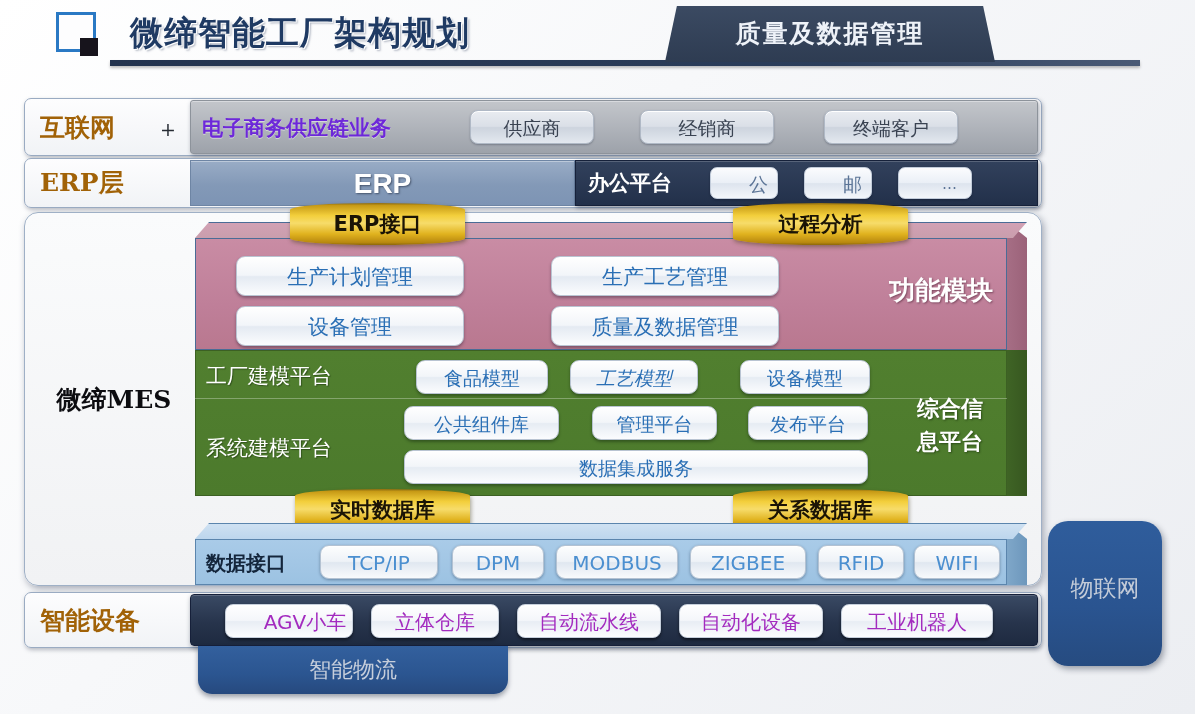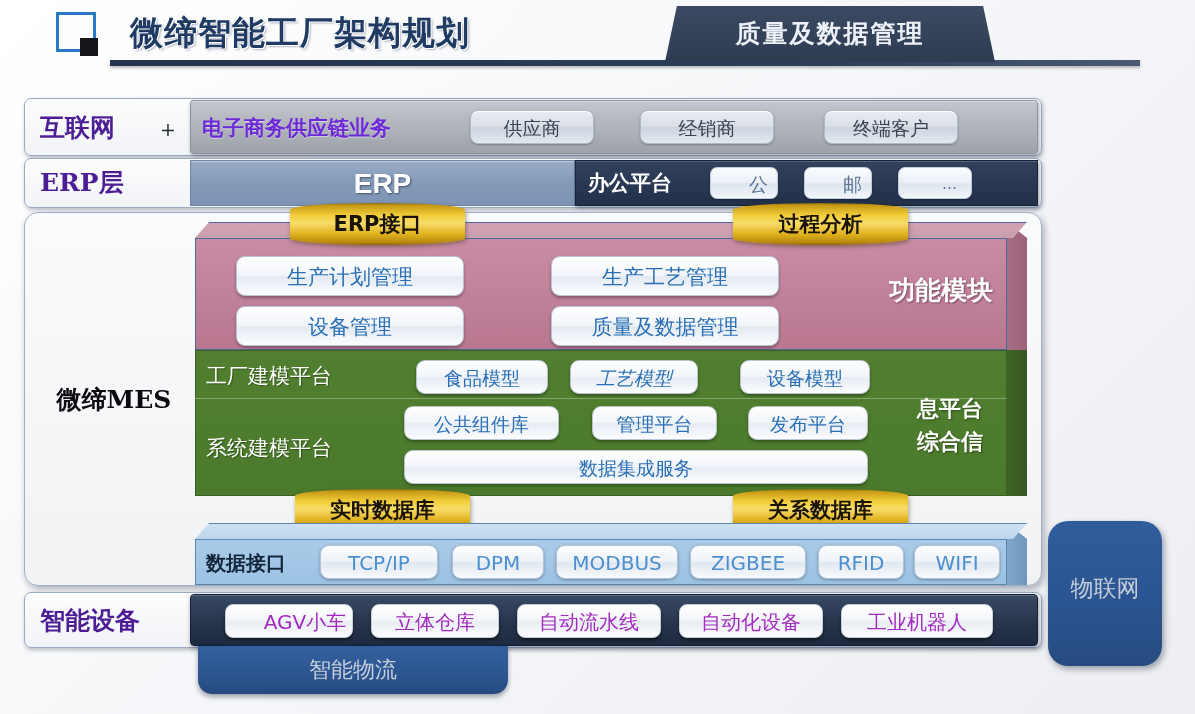--- a/index.html
+++ b/index.html
@@ -26,21 +26,21 @@
      background:linear-gradient(to bottom,#3b4a62 0%,#2e3c52 100%);
      clip-path:polygon(3.6% 0,96.4% 0,100% 100%,0% 100%);
      box-shadow:0 3px 5px rgba(0,0,0,.3);}
   #tab-concept .lbl{position:absolute;left:0;top:0;width:100%;height:56px;line-height:56px;text-align:center;
      color:#eef2f8;font-size:25px;font-weight:bold;
      font-family:"DejaVu Sans","Liberation Sans",sans-serif;letter-spacing:2px;}
 
   
   .rowshell{background:linear-gradient(to bottom,#fdfdfe 0%,#f1f3f6 100%);
      border:1px solid #9aabc2;border-radius:7px;box-shadow:1px 2px 4px rgba(60,70,90,.35);}
-  .leftlabel{font-family:"DejaVu Serif","Liberation Serif",serif;color:#4c1d95;font-weight:bold;}
+  .leftlabel{font-family:"DejaVu Serif","Liberation Serif",serif;color:#a16207;font-weight:bold;}
 
   
   #row-internet{left:24px;top:98px;width:1018px;height:58px;}
   #internet-label{left:40px;top:110px;width:150px;height:36px;font-size:25px;line-height:36px;}
   #internet-plus{left:160px;top:116px;width:26px;height:26px;font-size:19px;line-height:26px;color:#262b33;
      font-family:"DejaVu Serif","Liberation Serif",serif;}
   #internet-bar{left:190px;top:100px;width:848px;height:54px;
      background:linear-gradient(to bottom,#c3c6cb 0%,#aeb2b9 55%,#9da2aa 100%);
      border:1px solid #8d939b;border-radius:3px;box-shadow:inset 0 1px 0 #d8dade,1px 2px 4px rgba(40,50,70,.4);}
   #ecom-label{left:202px;top:112px;width:260px;height:32px;line-height:32px;font-size:21px;font-weight:bold;
@@ -209,22 +209,22 @@
 <div class="abs cyl" style="left:733px;top:203px;width:175px;height:42px;">
   <span class="t">过程分析</span>
 </div>
 
 <div class="abs" id="green-side"></div>
 <div class="abs" id="green-block"></div>
 <div class="abs" id="green-divider"></div>
 <div class="abs green-rowlabel" style="left:206px;top:360px;width:190px;height:32px;line-height:32px;">工厂建模平台</div>
 <div class="abs green-rowlabel" style="left:206px;top:432px;width:190px;height:32px;line-height:32px;">系统建模平台</div>
 <div class="abs" id="info-platform-label">
+  <div>综合信</div>
   <div>息平台</div>
-  <div>综合信</div>
 </div>
 <div class="abs pill-white-g" style="left:416px;top:360px;width:132px;height:34px;line-height:34px;">食品模型</div>
 <div class="abs pill-white-g" style="left:570px;top:360px;width:128px;height:34px;line-height:34px;font-style:italic;">工艺模型</div>
 <div class="abs pill-white-g" style="left:740px;top:360px;width:130px;height:34px;line-height:34px;">设备模型</div>
 <div class="abs pill-white-g" style="left:404px;top:406px;width:155px;height:34px;line-height:34px;">公共组件库</div>
 <div class="abs pill-white-g" style="left:592px;top:406px;width:125px;height:34px;line-height:34px;">管理平台</div>
 <div class="abs pill-white-g" style="left:748px;top:406px;width:120px;height:34px;line-height:34px;">发布平台</div>
 <div class="abs pill-white-g" style="left:404px;top:450px;width:464px;height:34px;line-height:34px;text-align:center;">数据集成服务</div>
 
 <div class="abs cyl" style="left:295px;top:489px;width:175px;height:42px;">

